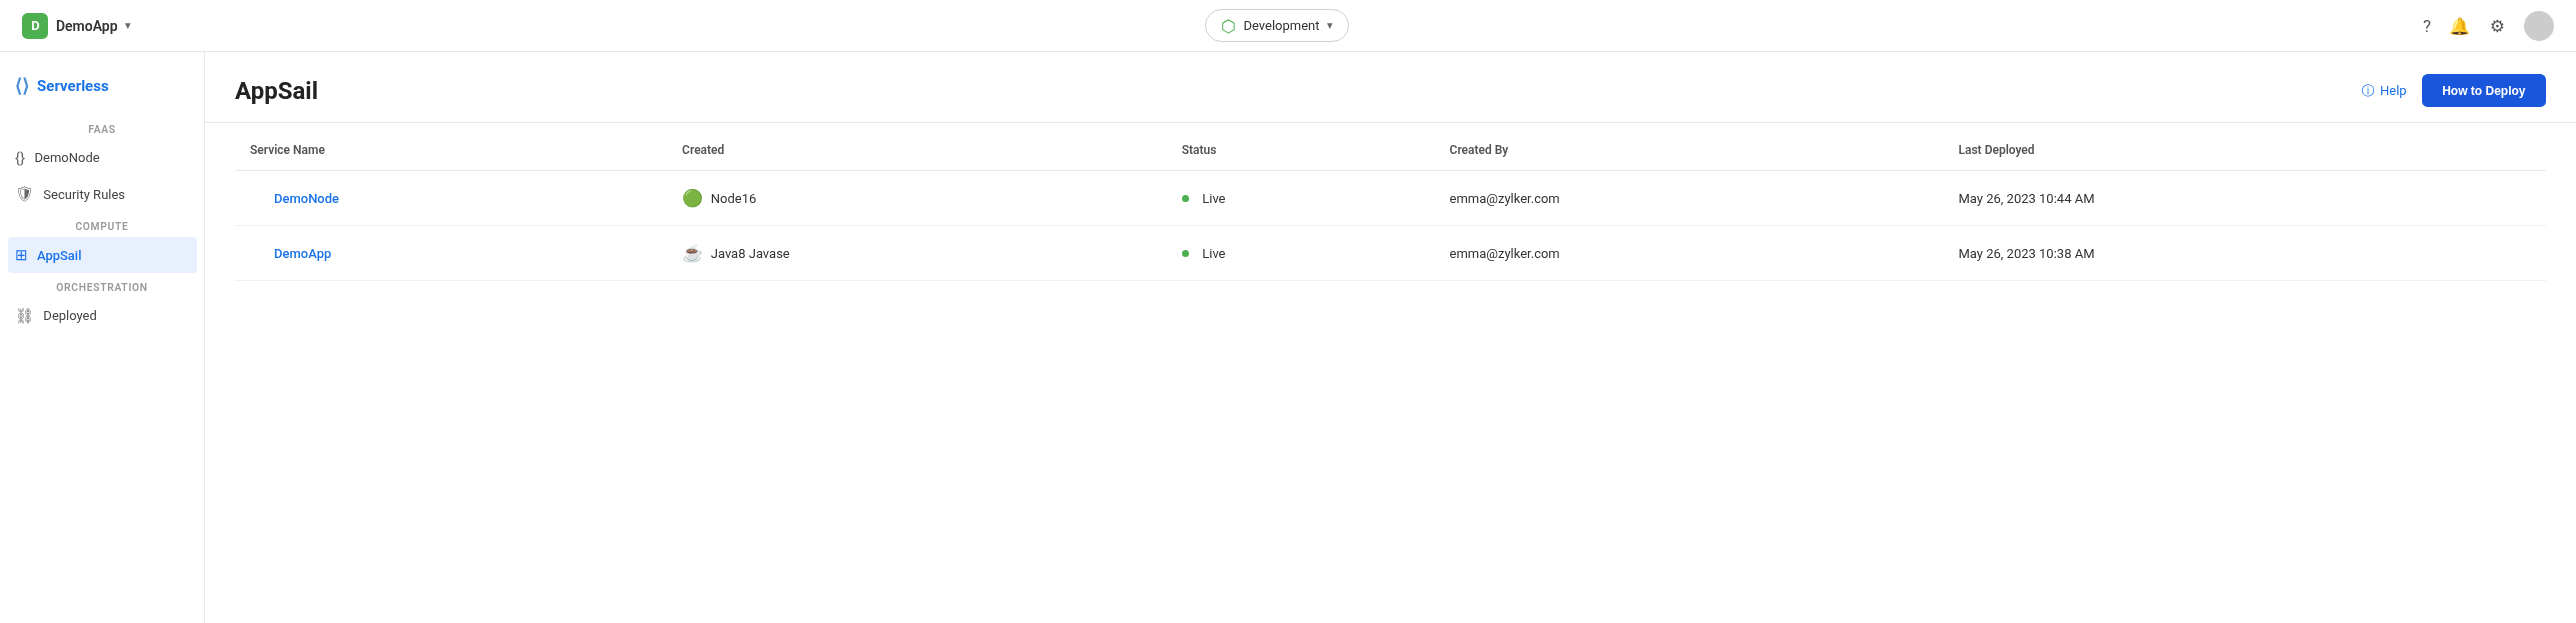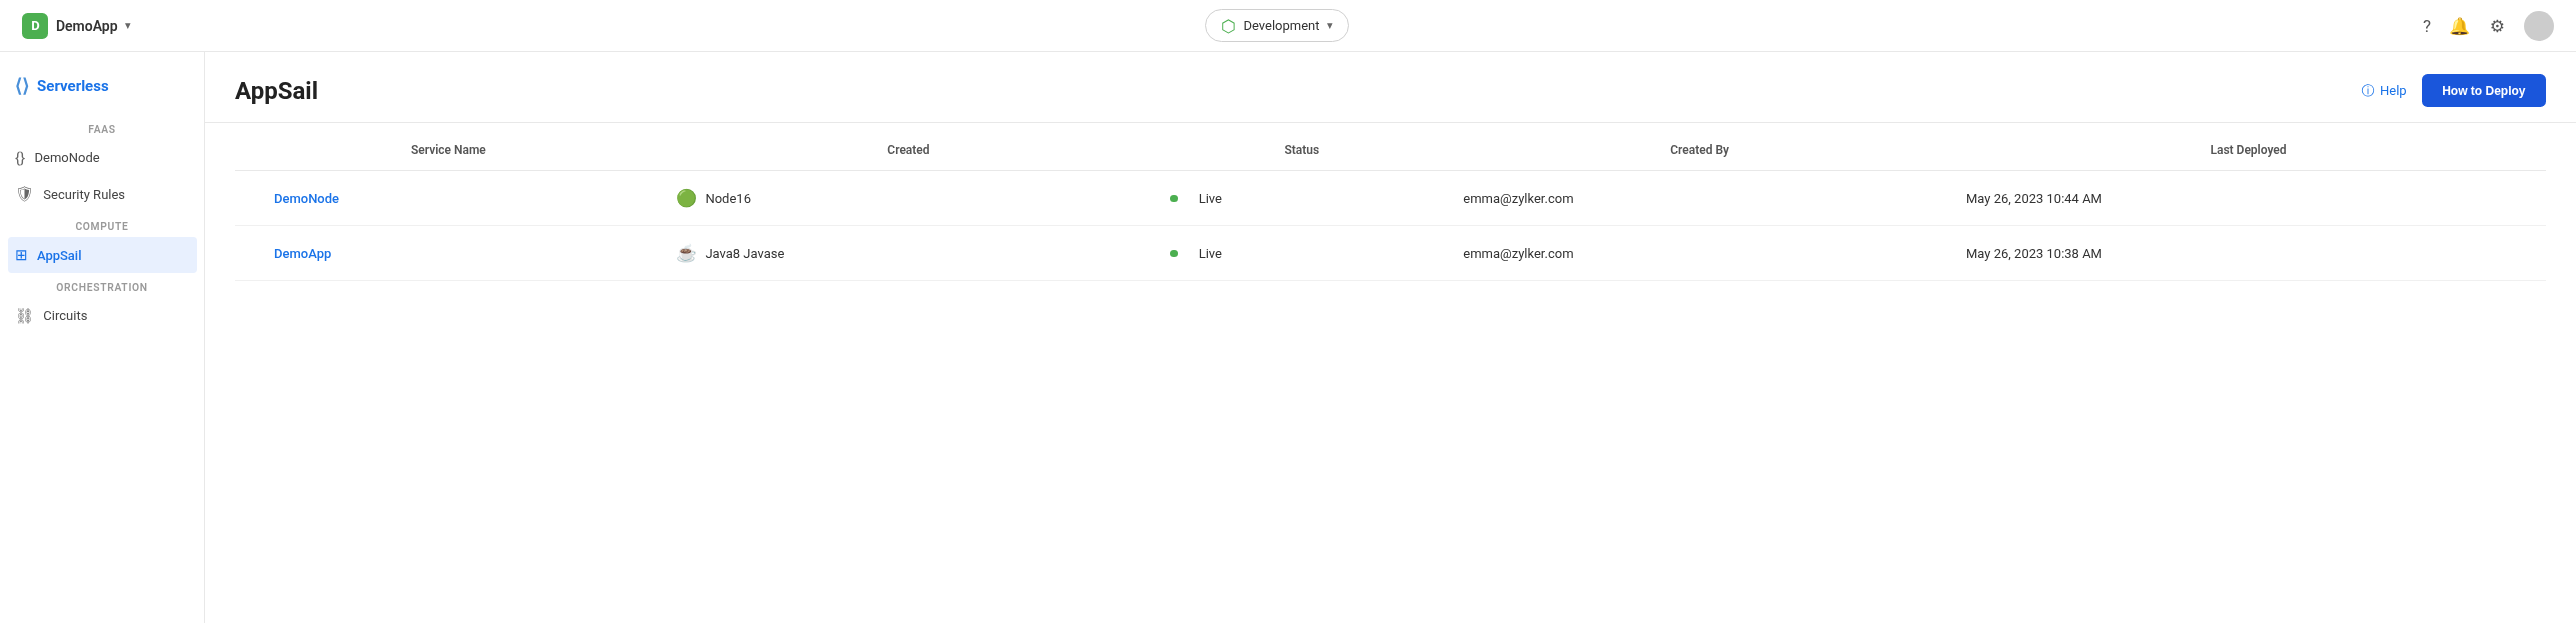--- a/index.html
+++ b/index.html
@@ -64,28 +64,28 @@
     .deploy-button {
       background: #1a56db; color: #fff; border: none; border-radius: 5.6px;
       padding: 9.3px 20.5px; font-size: 12px; font-weight: 600; cursor: pointer;
     }
 
     
     .table-container { flex: 1; overflow-y: auto; padding: 0 30px; }
     table { width: 100%; border-collapse: collapse; margin-top: 7.5px; }
     thead tr { border-bottom: 1.9px solid #e8e8e8; }
     th {
-      text-align: center; padding: 13px 15px; font-size: 12px;
+      text-align: left; padding: 13px 15px; font-size: 12px;
       font-weight: 600; color: #555; white-space: nowrap;
     }
     td { padding: 17px 15px; font-size: 13px; color: #333; border-bottom: 0.9px solid #f0f0f0; vertical-align: middle; }
     .service-link { color: #1a73e8; text-decoration: none; cursor: pointer; font-weight: 500; padding-left: 24px; }
     .platform-cell { display: flex; align-items: center; gap: 7.5px; }
     .platform-icon { font-size: 17px; }
-    .status-cell { display: flex; align-items: center; gap: 21px; }
+    .status-cell { display: flex; align-items: center; gap: 13px; }
     .status-dot { width: 7.5px; height: 7.5px; border-radius: 50%; background: #4caf50; }
     .status-text { color: #333; }
   </style>
 </head>
 <body>
 
 <nav class="top-nav">
   <div class="top-nav-left">
     <div class="app-icon">D</div>
     <span class="app-name">DemoApp</span>
@@ -132,21 +132,21 @@
 
     <div class="sidebar-item active">
       <span class="sidebar-item-icon">⊞</span>
       <span>AppSail</span>
     </div>
 
     <div class="sidebar-section-label">ORCHESTRATION</div>
 
     <div class="sidebar-item">
       <span class="sidebar-item-icon">⛓</span>
-      <span>Circuits</span>
+      <span>Deployed</span>
     </div>
   </aside>
 
   <div class="content">
 
     <div class="content-header">
       <h1 class="page-title">AppSail</h1>
       <div class="header-actions">
         <a class="help-link">
           <span>ⓘ</span>

